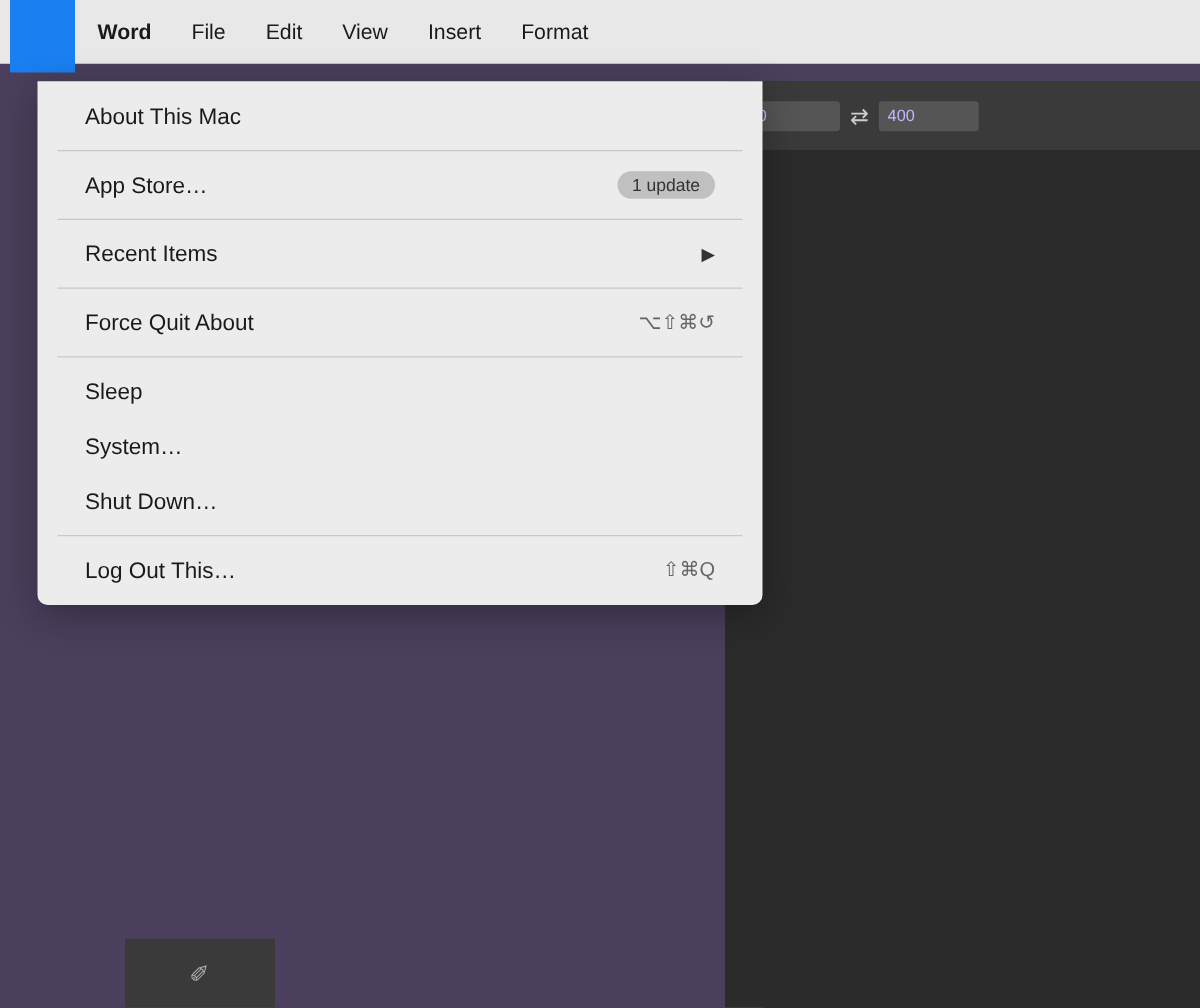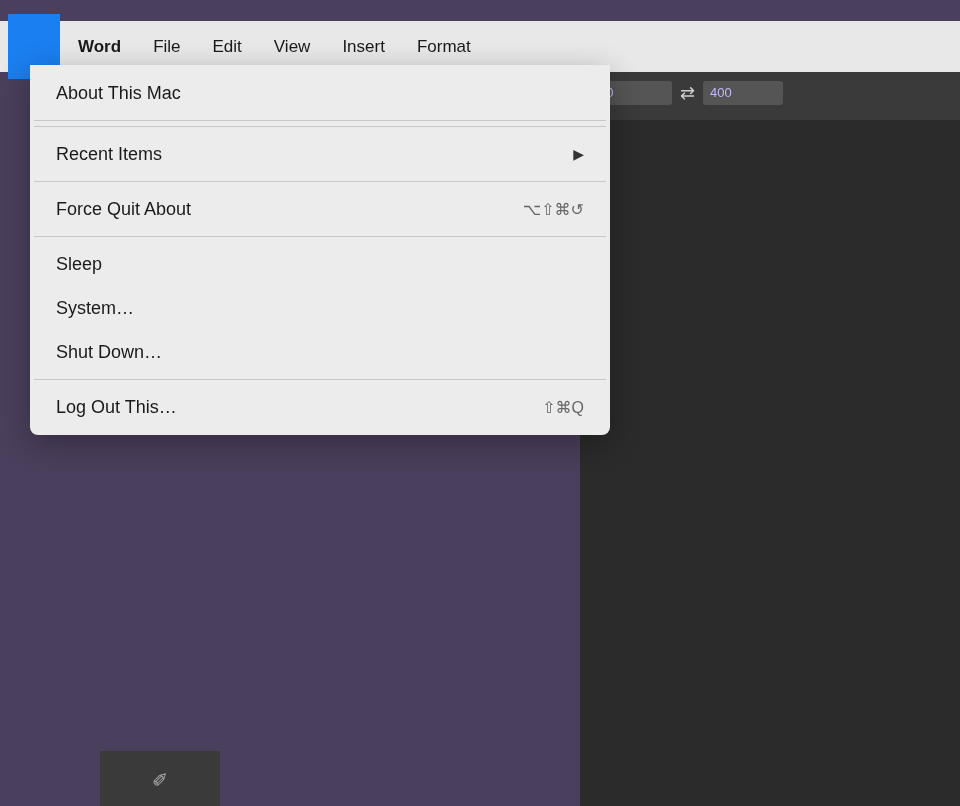--- a/index.html
+++ b/index.html
@@ -69,21 +69,20 @@
       top: 0;
       left: 0;
       width: 960px;
       height: 51px;
       background: #e8e8e8;
       display: flex;
       align-items: center;
       padding: 0 8px;
       gap: 4px;
       z-index: 100;
-      margin-top: 21px;
     }
 
     .apple-menu-btn {
       width: 52px;
       height: 65px;
       background: #1a7ff0;
       display: flex;
       align-items: center;
       justify-content: center;
       cursor: pointer;
@@ -113,21 +112,21 @@
     
     .dropdown-menu {
       position: absolute;
       top: 65px;
       left: 30px;
       width: 580px;
       background: #ececec;
       border-radius: 0 0 8px 8px;
       box-shadow: 0 8px 30px rgba(0,0,0,0.3);
       z-index: 200;
-      padding: 6px 4px;
+      padding: 6px 16px;
     }
 
     .dropdown-item {
       display: flex;
       align-items: center;
       justify-content: space-between;
       padding: 10px 22px;
       font-size: 18px;
       color: #1a1a1a;
       cursor: pointer;
@@ -234,20 +233,24 @@
 <div class="dropdown-menu">
 
   <div class="dropdown-item">
     <span class="item-label">About This Mac</span>
     <span class="item-shortcut"></span>
   </div>
 
   <div class="divider"></div>
 
 
+  <div class="dropdown-item">
+    <span class="item-label">App Store…</span>
+    <span class="badge">1 update</span>
+  </div>
 
   <div class="divider"></div>
 
   <div class="dropdown-item">
     <span class="item-label">Recent Items</span>
     <span class="arrow-right">▶</span>
   </div>
 
   <div class="divider"></div>
 

